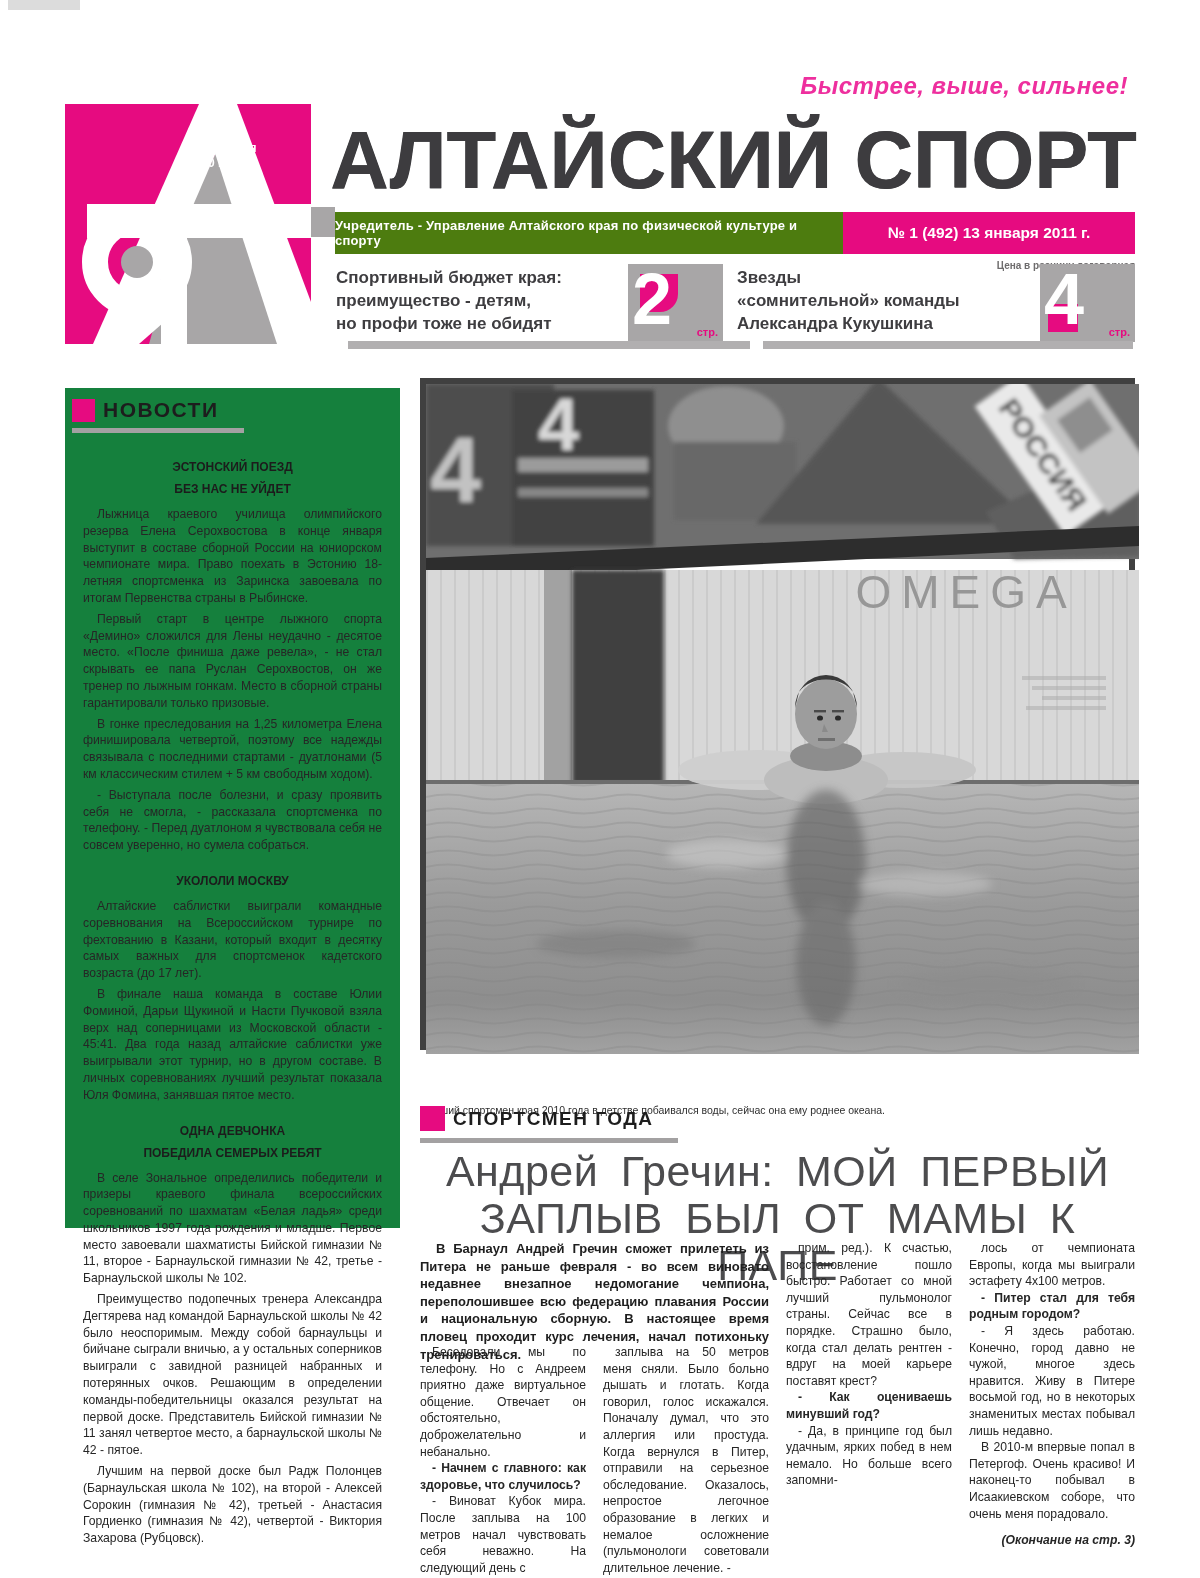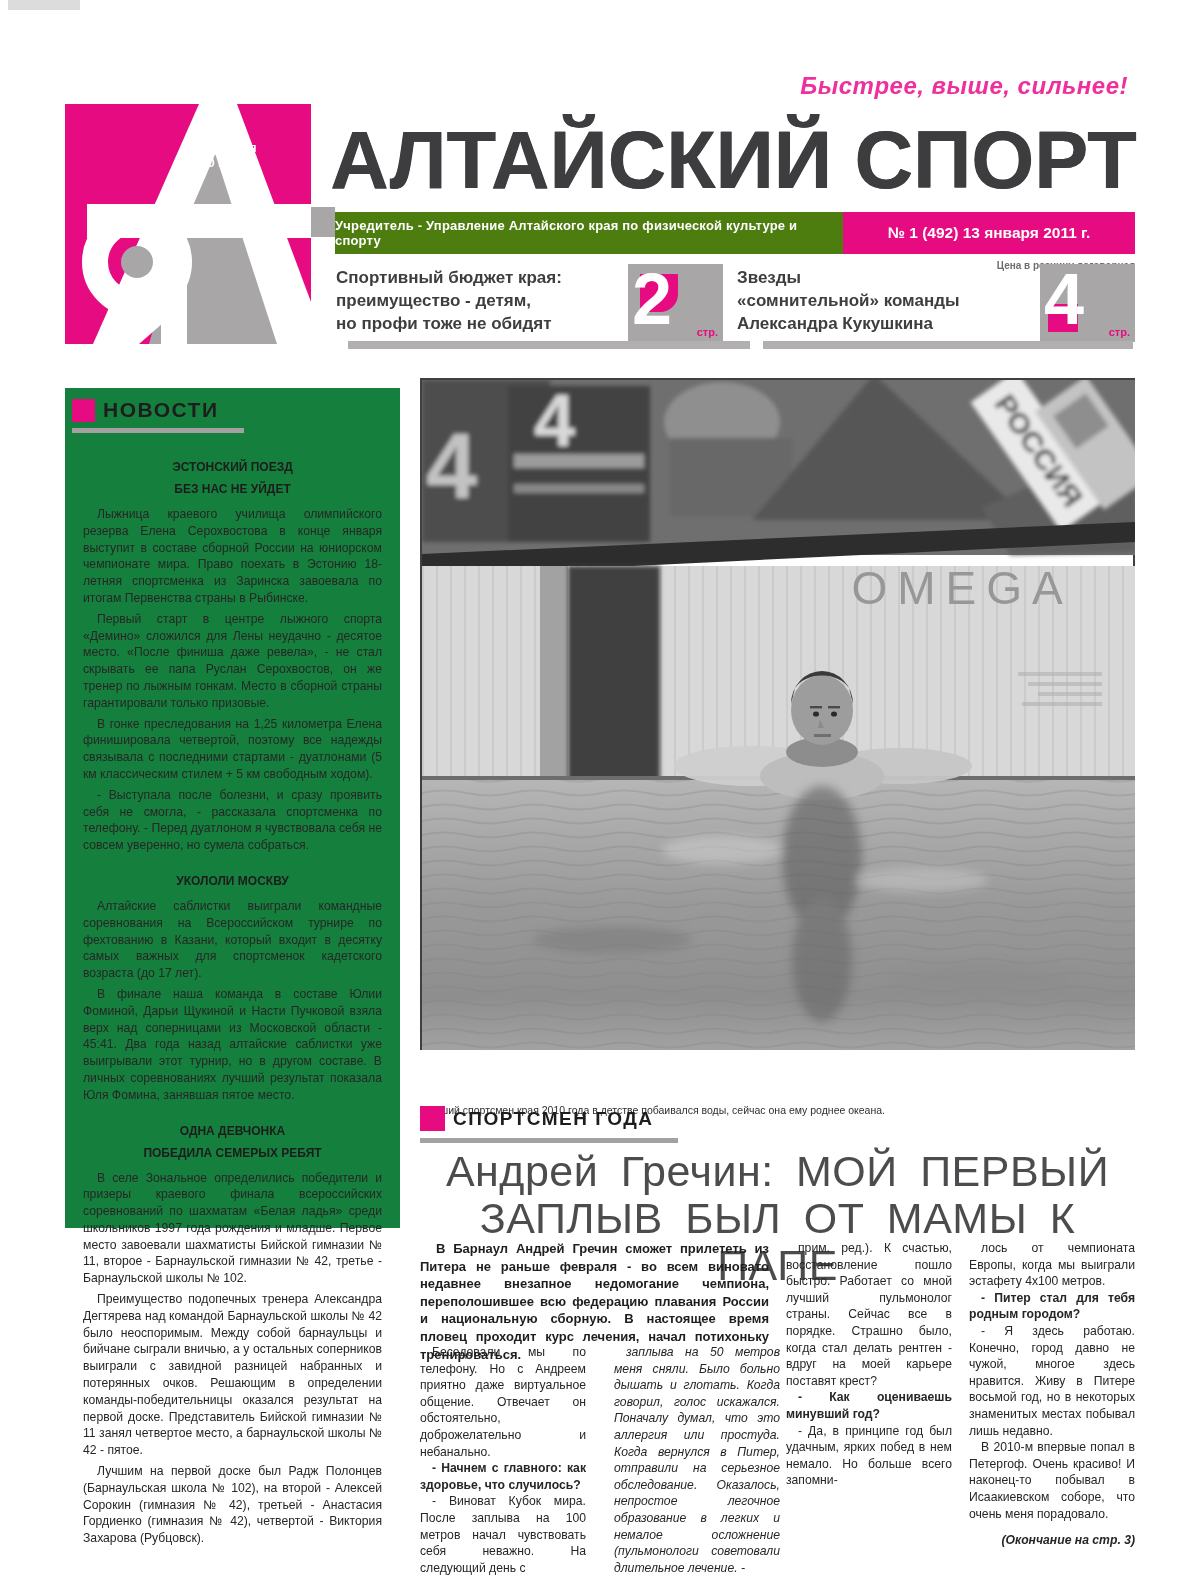--- a/index.html
+++ b/index.html
@@ -52,34 +52,34 @@
   .news{left:65px;top:388px;width:335px;height:840px;background:#15803d;}
   .sec-head{position:absolute;display:flex;align-items:center;}
   .sec-square{width:23px;height:23px;background:#e60b80;margin-right:8px;}
   .sec-title{font-size:21px;font-weight:bold;color:#1d1d1d;letter-spacing:1.5px;}
   .news-underline{left:7px;top:40px;width:172px;height:5px;background:#a3a1a2;position:absolute;}
   .news-inner{position:absolute;left:14px;top:52px;width:307px;}
   .news h3{margin:16px 0 6px;text-align:center;font-size:12px;line-height:22px;color:#1c1c1c;}
   .news p{margin:4px;font-size:12.2px;line-height:16.8px;text-align:justify;text-indent:14px;color:#262626;}
 
   
-  .photo{left:420px;top:378px;width:715px;height:672px;border:2px solid #404040;box-sizing:border-box;}
+  .photo{left:420px;top:378px;width:715px;height:672px;border:6px solid #404040;box-sizing:border-box;}
   .caption{left:422px;top:1060px;width:713px;font-size:10.5px;color:#2f2f2f;margin-top:44px;}
 
   
   .feat-head{left:420px;top:1106px;}
   .feat-underline{left:420px;top:1138px;width:258px;height:5px;background:#a3a1a2;}
   .headline{left:420px;top:1148px;width:715px;text-align:center;color:#4c4c4e;
             font-size:43px;line-height:47px;font-weight:normal;word-spacing:10px;letter-spacing:.5px;}
   .feature{left:420px;top:1240px;width:715px;height:338px;}
   .lead{position:absolute;left:0;top:0;width:349px;font-size:13px;font-weight:bold;
         line-height:17.6px;text-align:justify;text-indent:16px;color:#1e1e1e;}
   .fcol{position:absolute;width:166px;top:0;}
   .fcol.low{top:104px;}
-  .c1{left:0;}.c2{left:194px;font-style:italic;}.c3{left:366px;top:0;}.c4{left:549px;top:0;}
+  .c1{left:0;}.c2{left:183px;}.c3{left:366px;top:0;}.c4{left:549px;top:0;}
   .fcol p{margin:0;font-size:12.2px;line-height:16.6px;text-align:justify;text-indent:12px;color:#262626;}
   .fcol p.q{font-weight:bold;}
   .cont{font-style:italic;text-align:right !important;font-weight:bold;margin-top:10px !important;}
 </style>
 </head>
 <body>
 
 <div class="page">
 
   <div class="abs artifact"></div>

